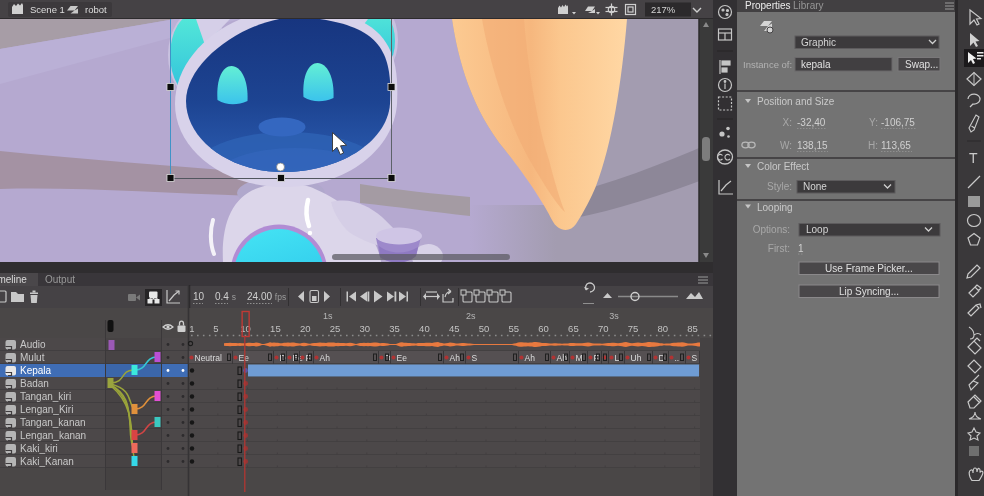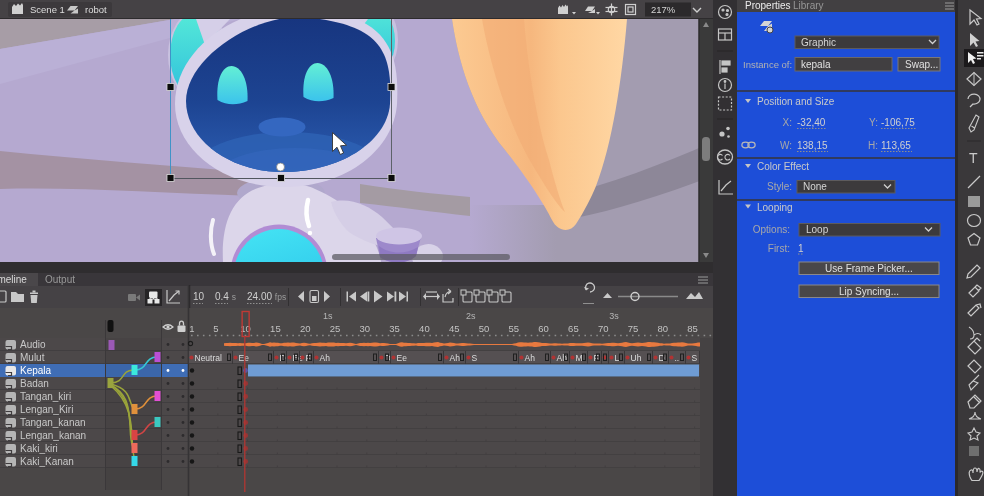--- a/index.html
+++ b/index.html
@@ -541,21 +541,21 @@
     <ellipse cx="12" cy="157" rx="7.5" ry="7"></ellipse>
     <path d="M9.5,155.5 a2.8,2.8 0 1 0 0,3.4 M17,155.5 a2.8,2.8 0 1 0 0,3.4" stroke-width="1.1"></path>
   </g>
   <g stroke="#c5c5c5" stroke-width="1.2" fill="none">
     <path d="M6,180 L6,194 L20,194"></path>
           <path d="M8,191 L13,185 L18,181"></path>
   </g>
 </svg>
 </div>
 
-<div class="abs" style="left:737px;top:0;width:218px;height:496px;background:#1d4ed8;overflow:hidden">
+<div class="abs" style="left:737px;top:0;width:218px;height:496px;background:#737373;overflow:hidden">
 <svg width="218" height="496">
   <rect x="0" y="0" width="218" height="12" fill="#424042"></rect>
   <text x="8" y="9" font-size="10" fill="#ececec" font-family="Liberation Sans">Properties</text>
   <text x="56" y="9" font-size="10" fill="#969696" font-family="Liberation Sans">Library</text>
   <g stroke="#9a9a9a" stroke-width="1">
           <line x1="208" y1="3" x2="217" y2="3"></line>
           <line x1="208" y1="6" x2="217" y2="6"></line>
           <line x1="208" y1="9" x2="217" y2="9"></line>
         </g>
 

